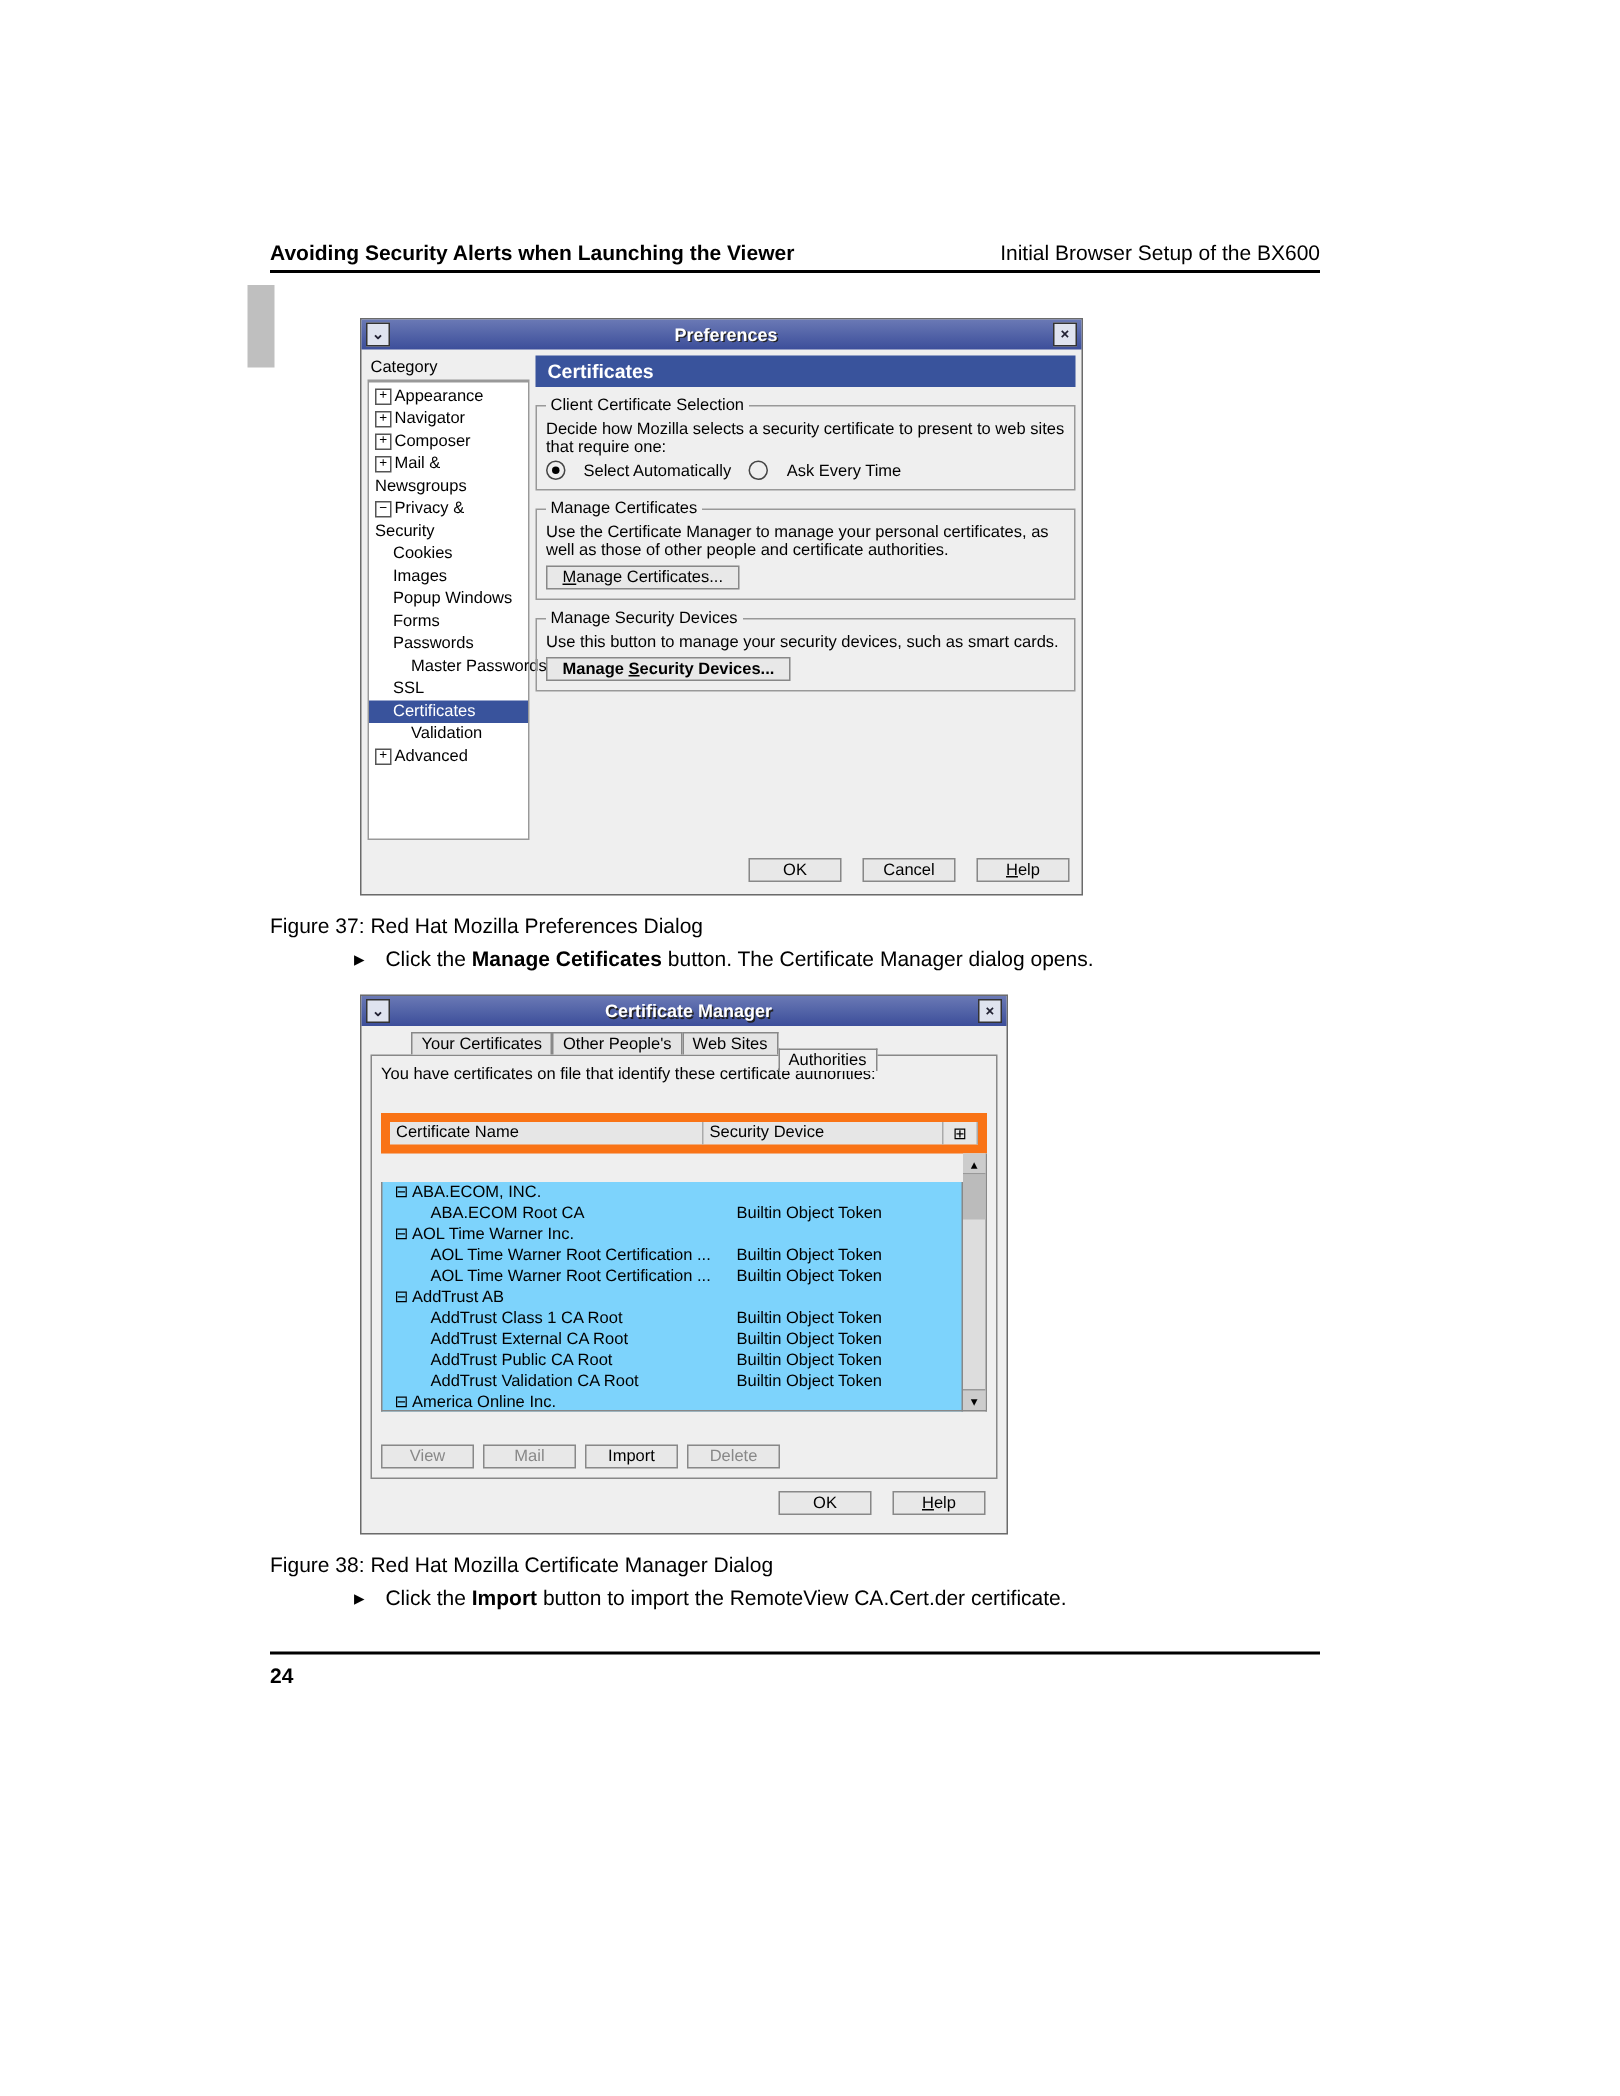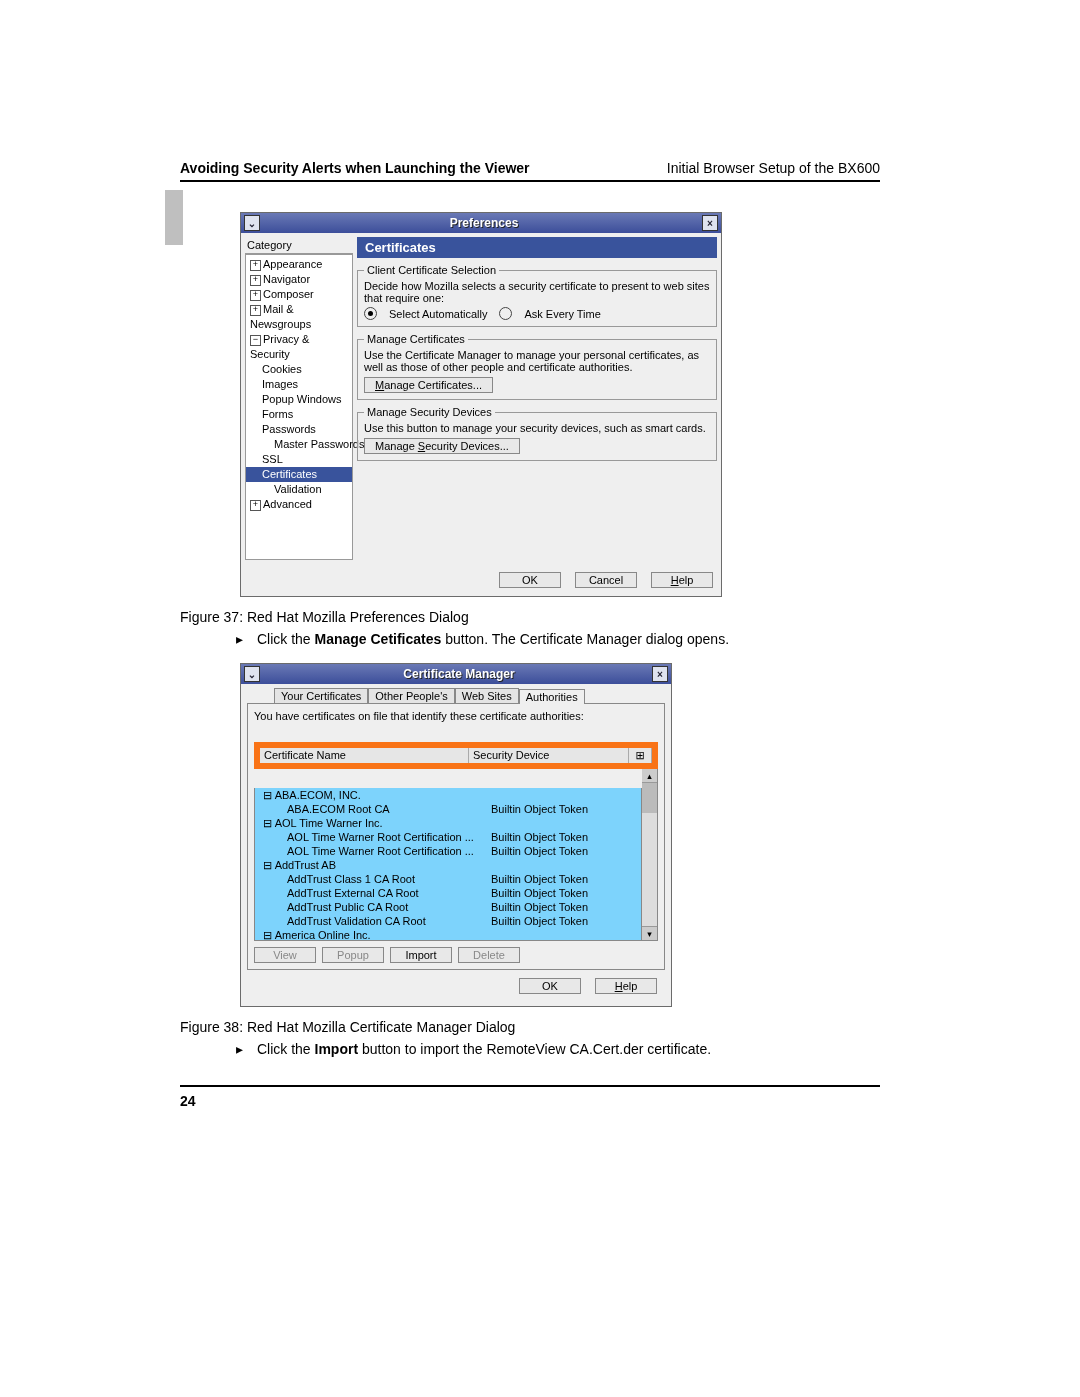--- a/index.html
+++ b/index.html
@@ -96,41 +96,41 @@
   .dlg-buttons { display:flex; justify-content:flex-end; gap:14px; padding:8px; }
   .caption { font-size: 14px; margin: 12px 0 6px 0; }
   .bodytext { font-size: 14px; margin-left: 56px; }
   .bullet { display:inline-block; margin-right:10px; }
 
   
   .cm { width: 430px; }
   .cm-body { padding: 4px 6px 4px 6px; font-size: 11px; }
   .tabs { display:flex;padding-left:27px; }
   .tab { border:1px solid #888; border-bottom:none; padding:1px 6px; background:#e4e4e4; font-size:11px; }
-  .tab.active { background:#efefef; position:relative; top:1px;text-align:center; }
+  .tab.active { background:#efefef; position:relative; top:11px;text-align:center; }
   .tabbody { border:1px solid #888; padding:6px; }
   .table-head { display:flex; border:6px solid #f97316; background:#e6e6e6; font-size:11px;margin-top:20px; }
   .th { padding:1px 4px; border-right:1px solid #aaa; }
   .th1 { flex: 0 0 200px; }
   .th2 { flex: 1; }
   .th3 { width:14px; text-align:center; }
   .rows-wrap { display:flex; }
   .rows { flex:1; border:1px solid #888; border-top:none; background:#7dd3fc; font-size:11px;
           line-height:14px; height: 152px; overflow:hidden;margin-top:19px; }
   .row { display:flex; }
   .c1 { flex:0 0 200px; padding-left:4px; white-space:nowrap; overflow:hidden; }
   .c2 { flex:1; padding-left:4px; }
   .scroll { width:15px; border:1px solid #888; border-top:none; border-left:none;
             background:#ddd; display:flex; flex-direction:column; justify-content:space-between;
             align-items:center; font-size:9px;}
   .scroll .ar { height:13px; width:100%; background:#ccc; border-bottom:1px solid #999;
                 display:flex; align-items:center; justify-content:center;}
   .scroll .ar.bot { border-bottom:none; border-top:1px solid #999; }
   .sthumb { width:100%; height:30px; background:#bbb; }
-  .row-btns { display:flex; gap:6px; margin-top:6px; }
+  .row-btns { display:flex; gap:6px; margin-top:22px; }
   hr.rule { border:none; border-top:2px solid #000; margin: 28px 0 6px 0; }
   .pagenum { font-weight:bold; font-size:14px; }
   .ind1 { padding-left: 8px; }
   .ind2 { padding-left: 32px; }
 </style>
 </head>
 <body>
 
 <div class="page">
   <div class="gray-tab"></div>
@@ -183,21 +183,21 @@
           <fieldset>
             <legend>Manage Certificates</legend>
             <div>Use the Certificate Manager to manage your personal certificates, as well as those of other people and certificate authorities.</div>
             <div style="margin-top:4px;">
               <span class="btn"><u>M</u><span>anage Certificates...</span></span>
             </div>
           </fieldset>
           <fieldset>
             <legend>Manage Security Devices</legend>
             <div>Use this button to manage your security devices, such as smart cards.</div>
-            <div style="margin-top:4px;">
+            <div style="margin-top:4px;font-weight:bold;">
               <span class="btn">Manage <u>S</u>ecurity Devices...</span>
             </div>
           </fieldset>
         </div>
       </div>
       <div class="dlg-buttons">
         <span class="btn">OK</span>
         <span class="btn">Cancel</span>
         <span class="btn"><u>H</u>elp</span>
       </div>
@@ -280,21 +280,21 @@
               </div>
             <div class="scroll">
               <div class="ar">▴</div>
               <div class="sthumb"></div>
               <div style="flex:1"></div>
               <div class="ar bot">▾</div>
             </div>
           </div>
           <div class="row-btns">
             <span class="btn dis">View</span>
-            <span class="btn dis">Popup</span>
+            <span class="btn dis">Mail</span>
             <span class="btn">Import</span>
             <span class="btn dis">Delete</span>
           </div>
         </div>
         <div class="dlg-buttons">
           <span class="btn">OK</span>
           <span class="btn"><u>H</u>elp</span>
         </div>
       </div>
     </div>

